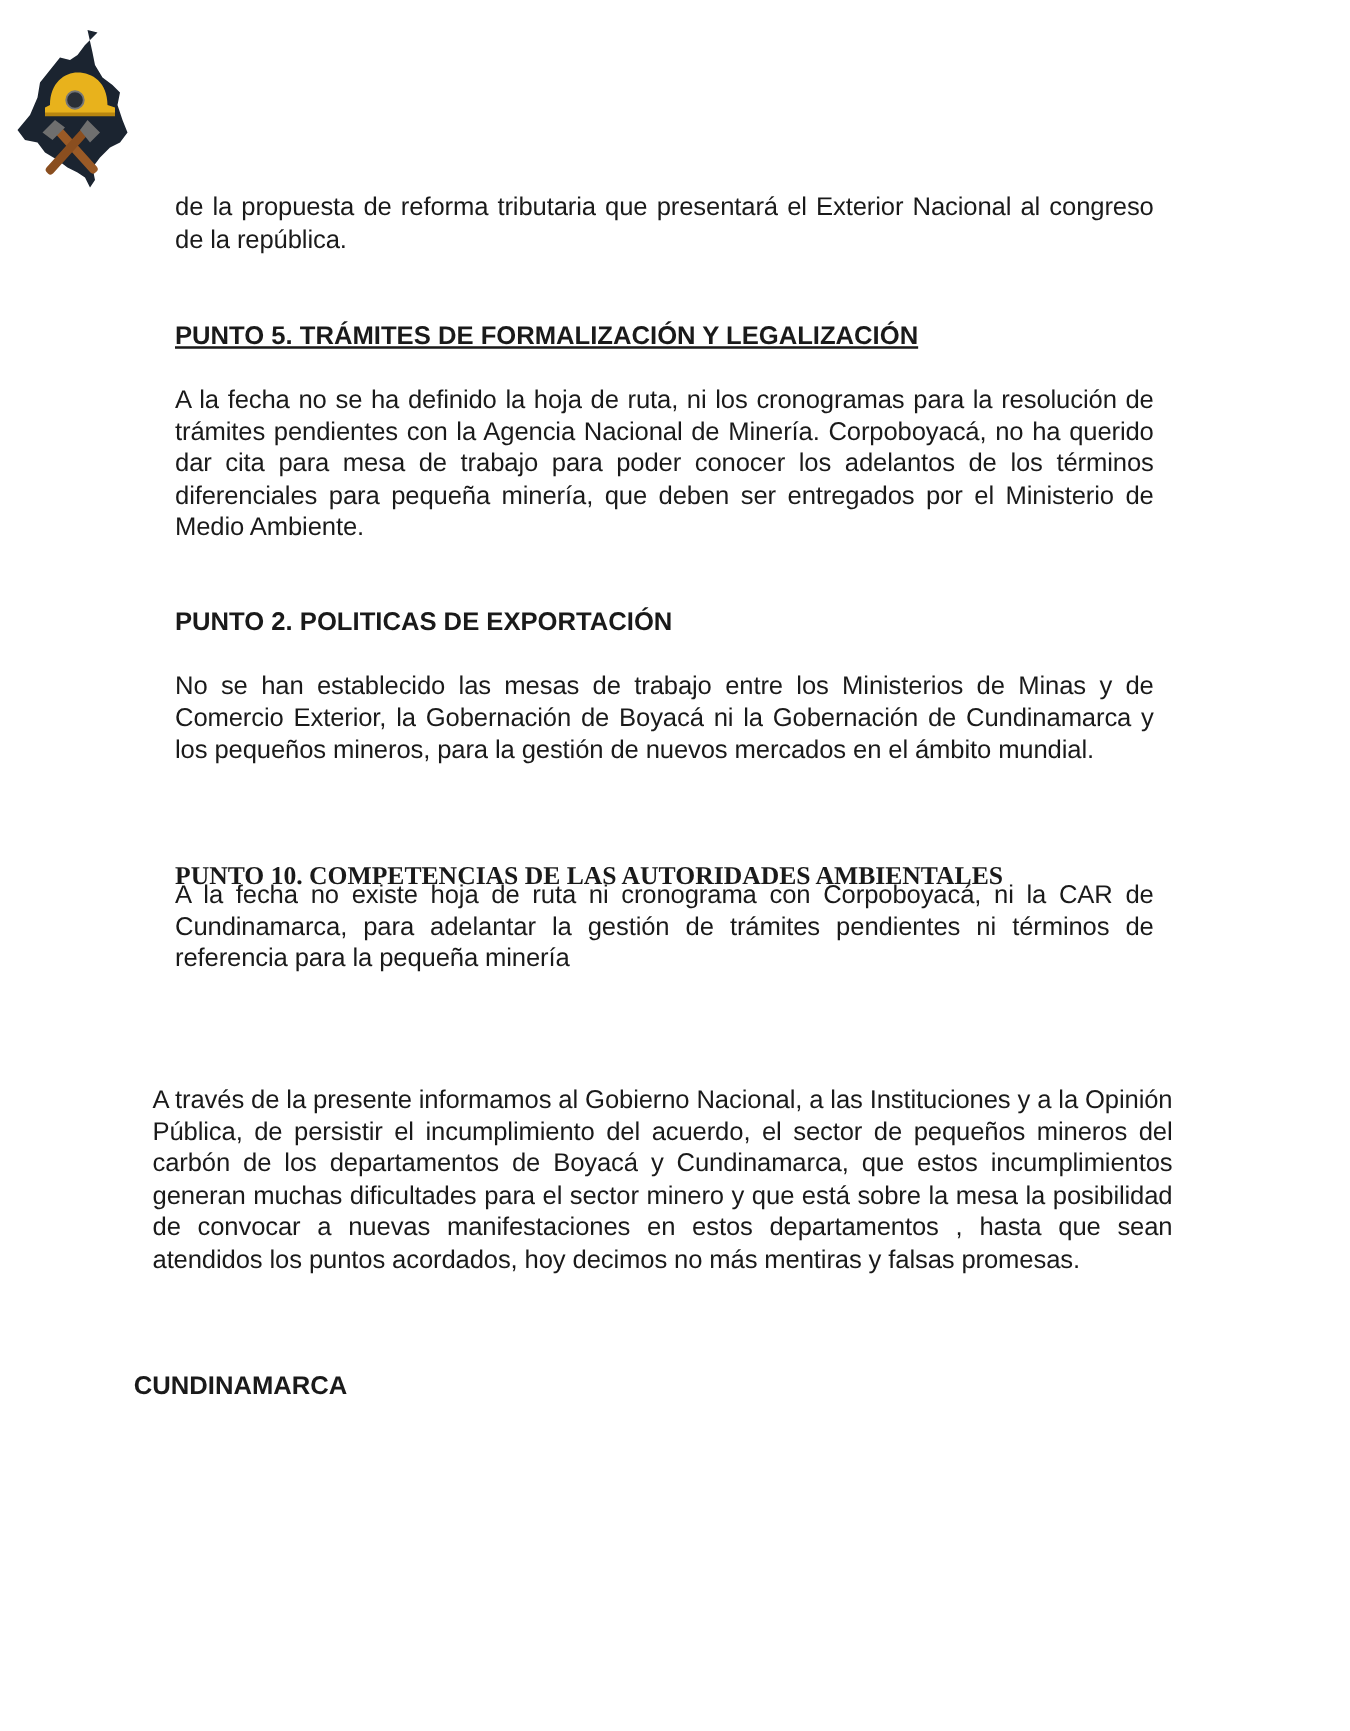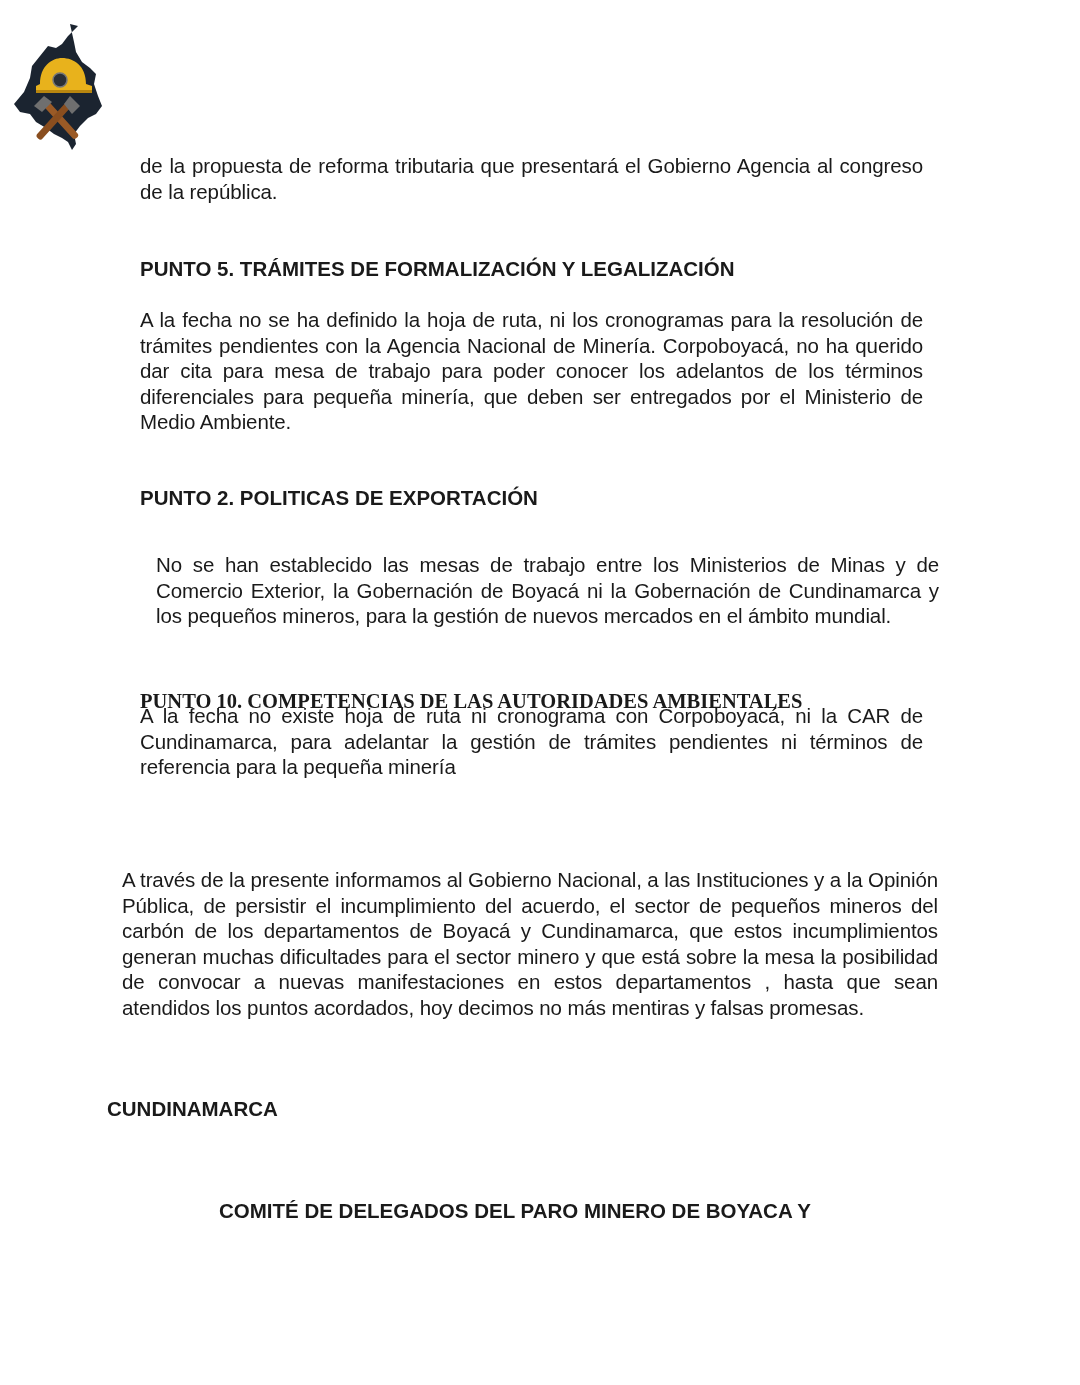--- a/index.html
+++ b/index.html
@@ -72,30 +72,29 @@
     <path fill="#e8b21c" d="M30 62 C30 44 42 36 52 36 C64 36 76 44 76 62 L82 64 L82 70 L26 70 L26 64 Z"></path>
     <path fill="#b8860f" d="M26 68 L82 68 L82 71 L26 71 Z"></path>
     <circle cx="50" cy="58" r="7" fill="#2a2f36" stroke="#777" stroke-width="1.5"></circle>
     <rect x="48" y="76" width="7" height="46" rx="3" fill="#9a5a26" transform="rotate(-42 51 99)"></rect>
     <rect x="40" y="76" width="7" height="46" rx="3" fill="#8a4e1f" transform="rotate(42 43 99)"></rect>
     <path fill="#6f6f6f" d="M24 84 L34 74 L42 80 L32 90 Z"></path>
     <path fill="#6f6f6f" d="M60 74 L70 84 L62 92 L54 82 Z"></path>
   </svg>
 </div>
 
-<p class="block indent" style="top:153px; margin:0;">de la propuesta de reforma tributaria que presentará el Gobierno Agencia al congreso de la república.</p>
+<p class="block indent" style="top:153px; margin:0;">de la propuesta de reforma tributaria que presentará el Exterior Nacional al congreso de la república.</p>
 
-<div class="heading" style="top:256px;">PUNTO 5. TRÁMITES DE FORMALIZACIÓN Y LEGALIZACIÓN</div>
+<div class="heading" style="top:256px;text-decoration:underline;">PUNTO 5. TRÁMITES DE FORMALIZACIÓN Y LEGALIZACIÓN</div>
 <p class="block indent" style="top:307px; margin:0;">A la fecha no se ha definido la hoja de ruta, ni los cronogramas para la resolución de trámites pendientes con la Agencia Nacional de Minería. Corpoboyacá, no ha querido dar cita para mesa de trabajo para poder conocer los adelantos de los términos diferenciales para pequeña minería, que deben ser entregados por el Ministerio de Medio Ambiente.</p>
 
 <div class="heading" style="top:485px;">PUNTO 2. POLITICAS DE EXPORTACIÓN</div>
-<p class="block indent" style="top:536px; margin:16px;">No se han establecido las mesas de trabajo entre los Ministerios de Minas y de Comercio Exterior, la Gobernación de Boyacá ni la Gobernación de Cundinamarca y los pequeños mineros, para la gestión de nuevos mercados en el ámbito mundial.</p>
+<p class="block indent" style="top:536px; margin:0;">No se han establecido las mesas de trabajo entre los Ministerios de Minas y de Comercio Exterior, la Gobernación de Boyacá ni la Gobernación de Cundinamarca y los pequeños mineros, para la gestión de nuevos mercados en el ámbito mundial.</p>
 
 <div class="heading" style="top:689px;font-family:Liberation Serif, serif;">PUNTO 10. COMPETENCIAS DE LAS AUTORIDADES AMBIENTALES</div>
 <p class="block indent" style="top:703px; margin:0;">A la fecha no existe hoja de ruta ni cronograma con Corpoboyacá, ni la CAR de Cundinamarca, para adelantar la gestión de trámites pendientes ni términos de referencia para la pequeña minería</p>
 
 <p class="block outdent" style="top:867px; margin:0;">A través de la presente informamos al Gobierno Nacional, a las Instituciones y a la Opinión Pública, de persistir el incumplimiento del acuerdo, el sector de pequeños mineros del carbón de los departamentos de Boyacá y Cundinamarca, que estos incumplimientos generan muchas dificultades para el sector minero y que está sobre la mesa la posibilidad de convocar a nuevas manifestaciones en estos departamentos , hasta que sean atendidos los puntos acordados, hoy decimos no más mentiras y falsas promesas.</p>
 
 <div class="closing">CUNDINAMARCA</div>
 
 <div class="signature">
-  <div>COMITÉ DE DELEGADOS DEL PARO MINERO DE BOYACA Y</div>
 </div>
 
 </body></html>

